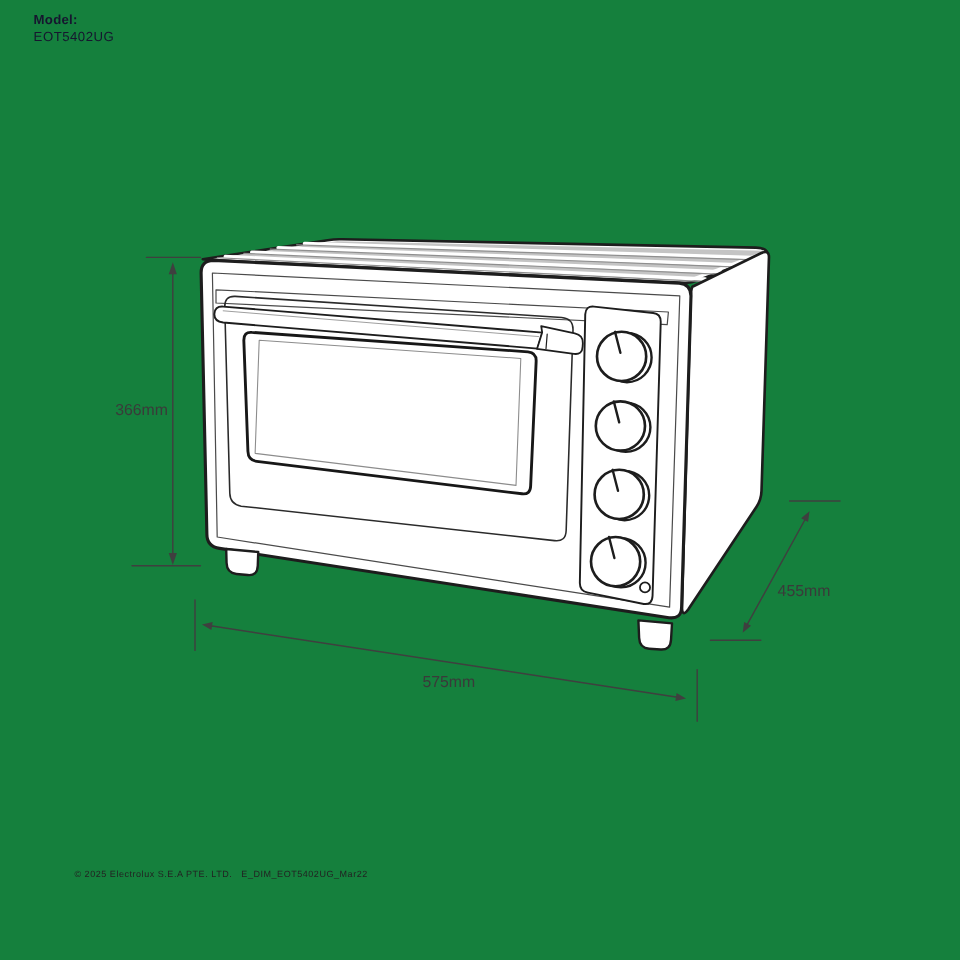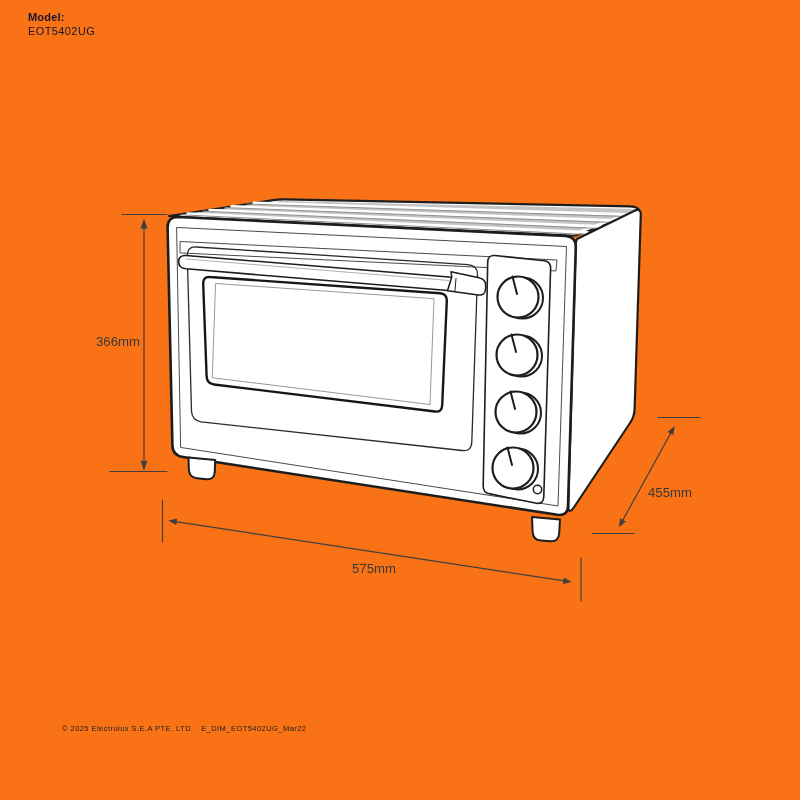--- a/index.html
+++ b/index.html
@@ -1,19 +1,19 @@
 <!DOCTYPE html>
 <html><head>
 <meta charset="utf-8">
 <style>
   html,body{margin:0;padding:0;background:#ffffff;}
   .canvas{
     position:relative;
     width:800px;height:800px;
-    background:#f97316;
+    background:#15803d;
     font-family:"Liberation Sans", sans-serif;
     overflow:hidden;
   }
   .model-block{position:absolute;left:28px;top:11px;color:#16162f;line-height:13px;}
   .model-label{font-size:11px;font-weight:700;letter-spacing:.2px;}
   .model-value{font-size:11px;font-weight:400;letter-spacing:.4px;margin-top:1px;text-align:right;}
   .drawing{position:absolute;left:0;top:0;}
   .footer{
     position:absolute;left:62px;top:724px;
     font-size:7.5px;color:#222;letter-spacing:.45px;white-space:pre;

